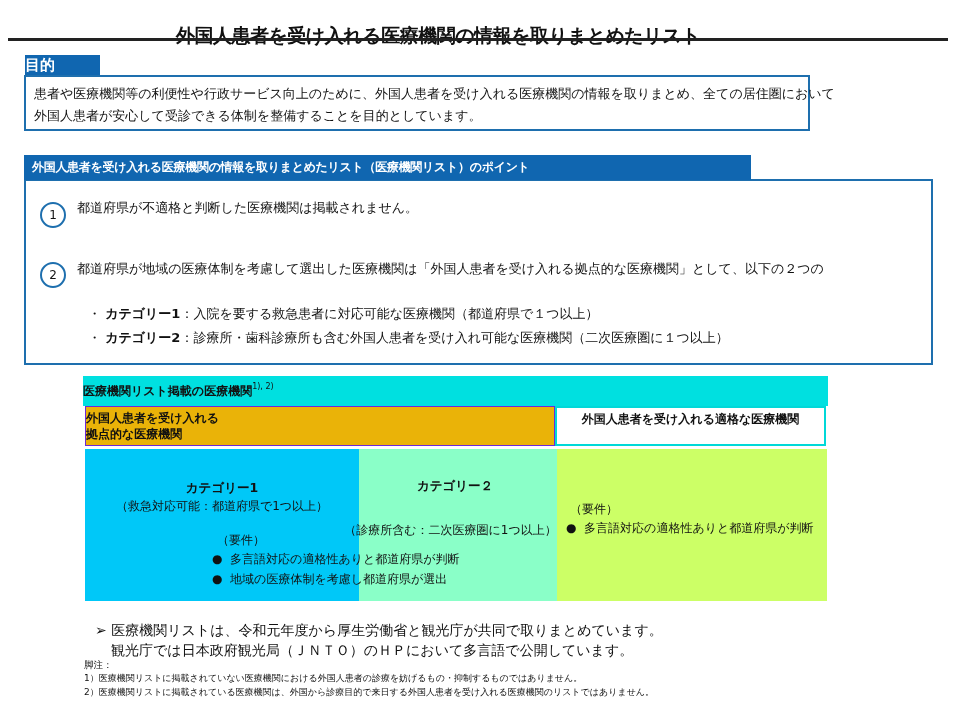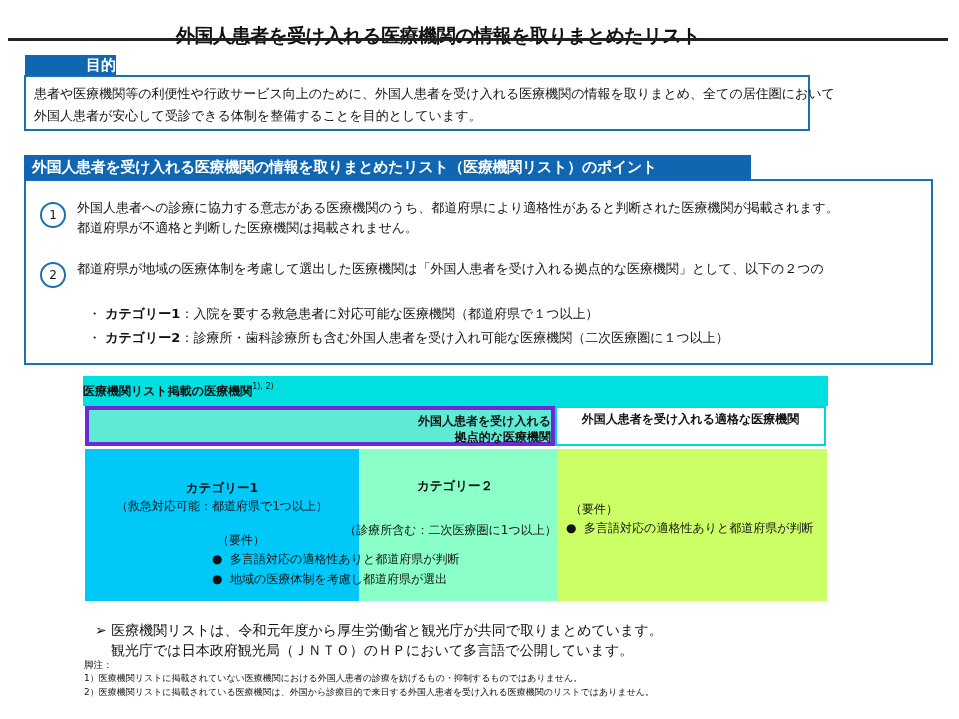--- a/index.html
+++ b/index.html
@@ -4,35 +4,35 @@
 <style>
   html, body { margin:0; padding:0; background:#ffffff; }
   body { width:959px; height:719px; position:relative; overflow:hidden;
          font-family:"DejaVu Sans", "Liberation Sans", sans-serif; color:#111; }
   .abs { position:absolute; }
 
   .title { left:0; top:8px; width:876px; text-align:center; font-size:19px; font-weight:bold; letter-spacing:-0.5px;margin-top:15px; }
   .title-rule { left:8px; top:38px; width:940px; height:3px; background:#222; }
 
   .tab { background:#1066b0; color:#fff; font-weight:bold; }
-  .purpose-tab { left:25px; top:55px; width:75px; height:35px; font-size:15px; text-align:right; line-height:21px;padding-left:16px; }
+  .purpose-tab { left:25px; top:55px; width:75px; height:35px; font-size:15px; text-align:left; line-height:21px; }
   .purpose-box { left:24px; top:75px; width:786px; height:56px; border:2px solid #1e6fae; box-sizing:border-box; background:#fff; padding:6px 8px; font-size:13px; line-height:22px; }
   .purpose-box div { white-space:nowrap; }
 
-  .points-tab { left:24px; top:155px; width:727px; height:25px; font-size:15px; line-height:25px; padding-left:8px; box-sizing:border-box; white-space:nowrap; letter-spacing:-0.3px; }
+  .points-tab { left:24px; top:155px; width:727px; height:25px; font-size:12px; line-height:25px; padding-left:8px; box-sizing:border-box; white-space:nowrap; letter-spacing:-0.3px; }
   .points-box { left:24px; top:179px; width:909px; height:186px; border:2px solid #1e6fae; box-sizing:border-box; background:#fff; }
 
   .circle-num { width:22px; height:22px; border:2.5px solid #1e6fae; border-radius:50%; text-align:center; line-height:22px; font-size:12px; box-sizing:content-box; background:#fff; }
   .pt-text { font-size:13px; line-height:20px; white-space:nowrap; }
   .bullet-line { font-size:13px; line-height:22px; white-space:nowrap; }
   .bullet-line b { font-weight:bold; }
 
   .diagram-header { left:83px; top:376px; width:745px; height:30px; background:#00e0e0; text-align:left; font-size:12px; font-weight:bold; line-height:30px; }
   .diagram-header sup { font-size:8px; font-weight:normal; vertical-align:top; line-height:22px; }
-  .sub-left { left:85px; top:406px; width:470px; height:40px; background:#5eead4; border:4px solid #6d28d9; box-sizing:border-box; text-align:right; font-size:12px; font-weight:bold; line-height:16px; padding-top:3px; }
+  .sub-left { left:85px; top:406px; width:470px; height:40px; background:#eab308; border:1px solid #6d28d9; box-sizing:border-box; text-align:left; font-size:12px; font-weight:bold; line-height:16px; padding-top:3px; }
   .sub-right { left:555px; top:406px; width:271px; height:40px; background:#fff; border:2px solid #00d8d8; box-sizing:border-box; text-align:center; font-size:12px; font-weight:bold; line-height:16px; padding-top:3px; }
 
   .cat1 { left:85px; top:449px; width:274px; height:152px; background:#00c8f8; }
   .cat2 { left:359px; top:449px; width:198px; height:152px; background:#8affc8; }
   .cat3 { left:557px; top:449px; width:270px; height:152px; background:#ccff66; }
 
   .cat-title { font-size:12.5px; font-weight:bold; text-align:center; }
   .cat-sub { font-size:12px; text-align:center; white-space:nowrap; }
   .req { font-size:12px; line-height:19px; white-space:nowrap; }
 
@@ -49,21 +49,20 @@
 <div class="abs purpose-box">
   <div>患者や医療機関等の利便性や行政サービス向上のために、外国人患者を受け入れる医療機関の情報を取りまとめ、全ての居住圏において</div>
   <div>外国人患者が安心して受診できる体制を整備することを目的としています。</div>
 </div>
 
 <div class="abs points-box"></div>
 <div class="abs tab points-tab">外国人患者を受け入れる医療機関の情報を取りまとめたリスト（医療機関リスト）のポイント</div>
 
 <div class="abs circle-num" style="left:40px;top:202px;">1</div>
 <div class="abs pt-text" style="left:77px;top:198px;">
-  <div>外国人患者への診療に協力する意志がある医療機関のうち、都道府県により適格性があると判断された医療機関が掲載されます。</div>
   <div>都道府県が不適格と判断した医療機関は掲載されません。</div>
 </div>
 
 <div class="abs circle-num" style="left:40px;top:262px;">2</div>
 <div class="abs pt-text" style="left:77px;top:259px;">
   <div>都道府県が地域の医療体制を考慮して選出した医療機関は「外国人患者を受け入れる拠点的な医療機関」として、以下の２つの</div>
 </div>
 <div class="abs bullet-line" style="left:88px;top:303px;">
   <span>・&nbsp;</span><b>カテゴリー1</b><span>：入院を要する救急患者に対応可能な医療機関（都道府県で１つ以上）</span>
 </div>

